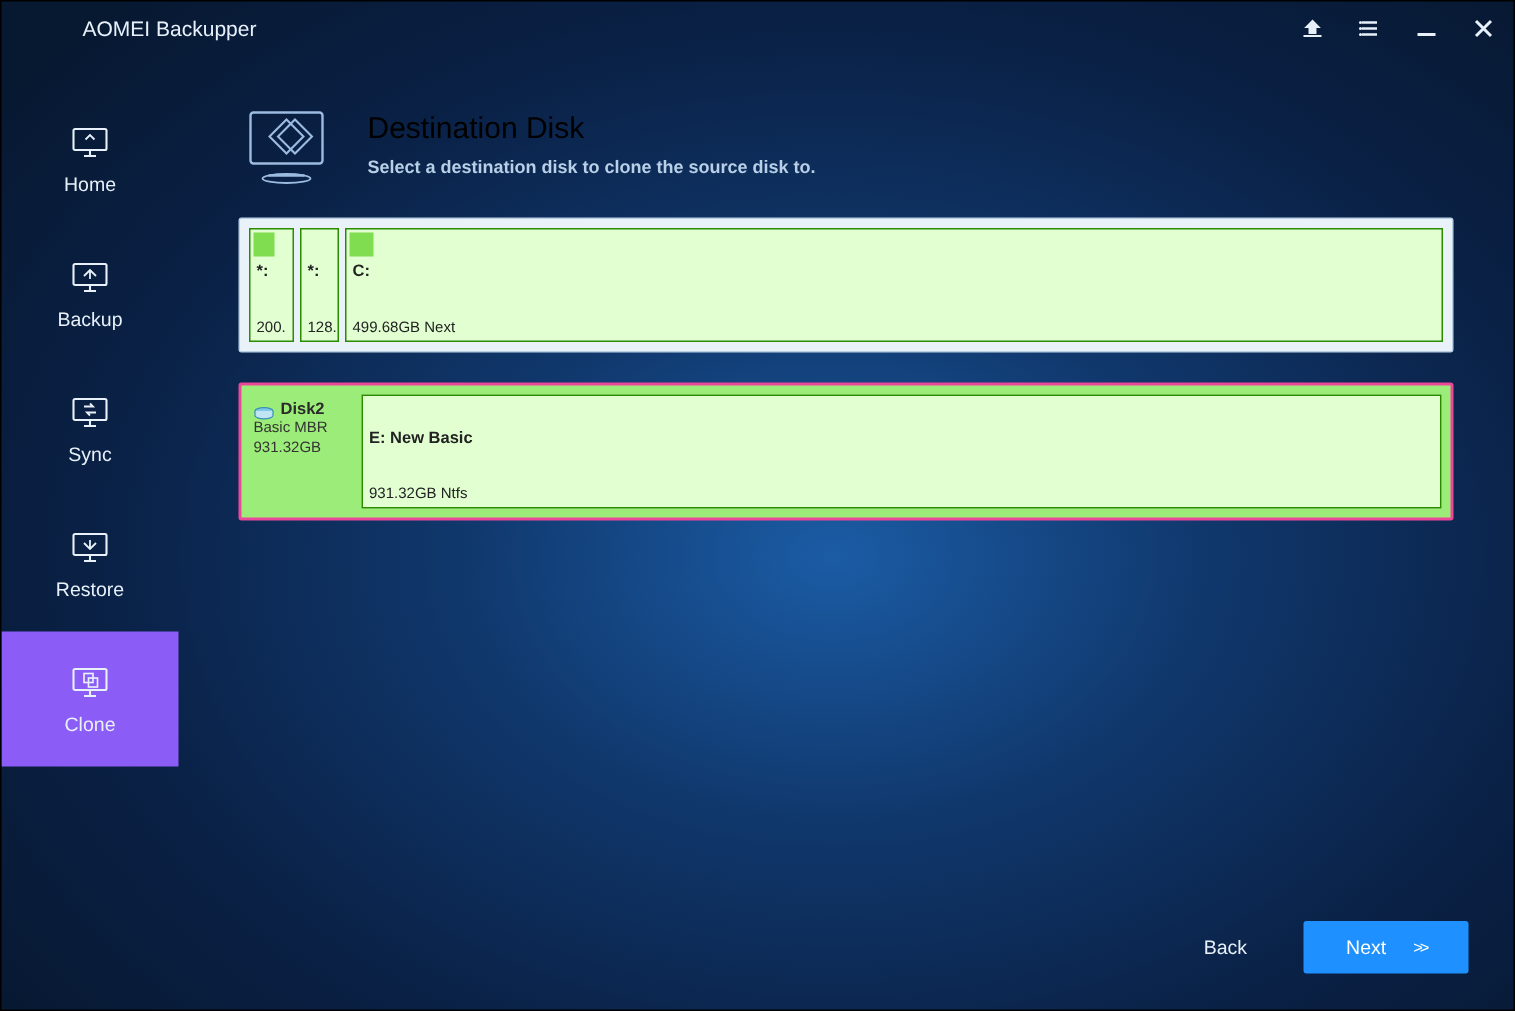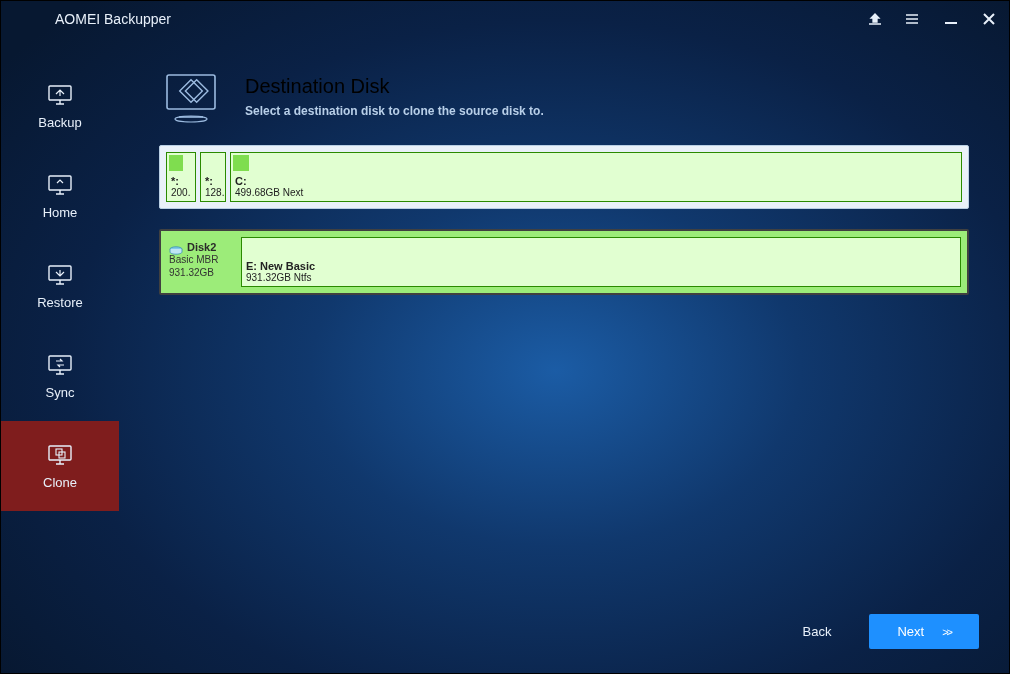--- a/index.html
+++ b/index.html
@@ -36,21 +36,21 @@
   .sidebar-item {
     height: 90px;
     display: flex;
     flex-direction: column;
     align-items: center;
     justify-content: center;
     gap: 8px;
     cursor: pointer;
     color: #e8f0fa;
   }
-  .sidebar-item.active { background: #7f1d1d; }
+  .sidebar-item.active { background: #8b5cf6; }
   .sidebar-item .label { font-size: 13px; }
   .sidebar-item .icon { width: 28px; height: 24px; display:flex; align-items:center; justify-content:center; }
   .sidebar-item .icon svg { width: 28px; height: 24px; stroke: #e8f0fa; fill: none; }
   
   .main {
     position: absolute;
     left: 118px;
     top: 36px;
     right: 0;
     bottom: 0;
@@ -71,21 +71,21 @@
     display: flex;
     padding: 6px;
     border-radius: 2px;
   }
   .disk-row.row0 {
     background: #e9f1f9;
     border: 1px solid #b9cfe4;
   }
   .disk-row.row1 {
     background: #9cec79;
-    border: 2px solid #404040;
+    border: 2px solid #ec4899;
   }
   .disk-info {
     width: 74px;
     padding: 4px 2px 4px 2px;
     color: #2a2a2a;
   }
   .disk-info .disk-line1 { display:flex; align-items:center; gap:4px; }
   .disk-info .disk-icon { width:14px; height:10px; }
   .disk-info .disk-name { font-size: 11px; font-weight: 700; }
   .disk-info .disk-sub { font-size: 10px; color: #333; line-height: 1.3; }
@@ -101,21 +101,21 @@
     color: #222;
   }
   .partition .part-fill {
     position: absolute;
     top: 2px;
     left: 2px;
     height: 16px;
     background: #7fdd4f;
   }
   .partition .part-label { font-size: 11px; font-weight: 700; position: relative; margin-top: 20px; line-height: 1.1; }
-  .partition .part-sub { font-size: 10px; position: relative; line-height: 1.2; }
+  .partition .part-sub { font-size: 10px; position: relative; line-height: 1.2; margin-top: 26px; }
   
   .footer {
     position: absolute;
     right: 30px;
     bottom: 24px;
     display: flex;
     align-items: center;
     gap: 28px;
   }
   .btn-back {
@@ -170,54 +170,54 @@
     </span>
   </div>
 </div>
 
 <div class="sidebar">
   <div class="sidebar-item">
     <span class="icon">
       <svg viewBox="0 0 28 24">
           <rect x="3" y="3" width="22" height="14" rx="1" stroke-width="1.4"></rect>
           <path d="M10 21h8M14 17v4" stroke-width="1.4"></path>
+          <path d="M11 10l3-3 3 3" stroke-width="1.2"></path>
+        </svg>
+    </span>
+    <span class="label">Home</span>
+  </div>
+  <div class="sidebar-item">
+    <span class="icon">
+      <svg viewBox="0 0 28 24">
+          <rect x="3" y="3" width="22" height="14" rx="1" stroke-width="1.4"></rect>
+          <path d="M10 21h8M14 17v4" stroke-width="1.4"></path>
           <path d="M10 11l4-4 4 4M14 7v6" stroke-width="1.2"></path>
         </svg>
     </span>
     <span class="label">Backup</span>
   </div>
   <div class="sidebar-item">
     <span class="icon">
       <svg viewBox="0 0 28 24">
           <rect x="3" y="3" width="22" height="14" rx="1" stroke-width="1.4"></rect>
           <path d="M10 21h8M14 17v4" stroke-width="1.4"></path>
-          <path d="M11 10l3-3 3 3" stroke-width="1.2"></path>
-        </svg>
-    </span>
-    <span class="label">Home</span>
+          <path d="M10 8h6l-2-2M18 12h-6l2 2" stroke-width="1.2"></path>
+        </svg>
+    </span>
+    <span class="label">Sync</span>
   </div>
   <div class="sidebar-item">
     <span class="icon">
       <svg viewBox="0 0 28 24">
           <rect x="3" y="3" width="22" height="14" rx="1" stroke-width="1.4"></rect>
           <path d="M10 21h8M14 17v4" stroke-width="1.4"></path>
           <path d="M10 9l4 4 4-4M14 13V7" stroke-width="1.2"></path>
         </svg>
     </span>
     <span class="label">Restore</span>
-  </div>
-  <div class="sidebar-item">
-    <span class="icon">
-      <svg viewBox="0 0 28 24">
-          <rect x="3" y="3" width="22" height="14" rx="1" stroke-width="1.4"></rect>
-          <path d="M10 21h8M14 17v4" stroke-width="1.4"></path>
-          <path d="M10 8h6l-2-2M18 12h-6l2 2" stroke-width="1.2"></path>
-        </svg>
-    </span>
-    <span class="label">Sync</span>
   </div>
   <div class="sidebar-item active">
     <span class="icon">
       <svg viewBox="0 0 28 24">
           <rect x="3" y="3" width="22" height="14" rx="1" stroke-width="1.4"></rect>
           <path d="M10 21h8M14 17v4" stroke-width="1.4"></path>
           <rect x="10" y="6" width="6" height="6" stroke-width="1.1"></rect>
           <rect x="13" y="9" width="6" height="6" stroke-width="1.1"></rect>
         </svg>
     </span>

